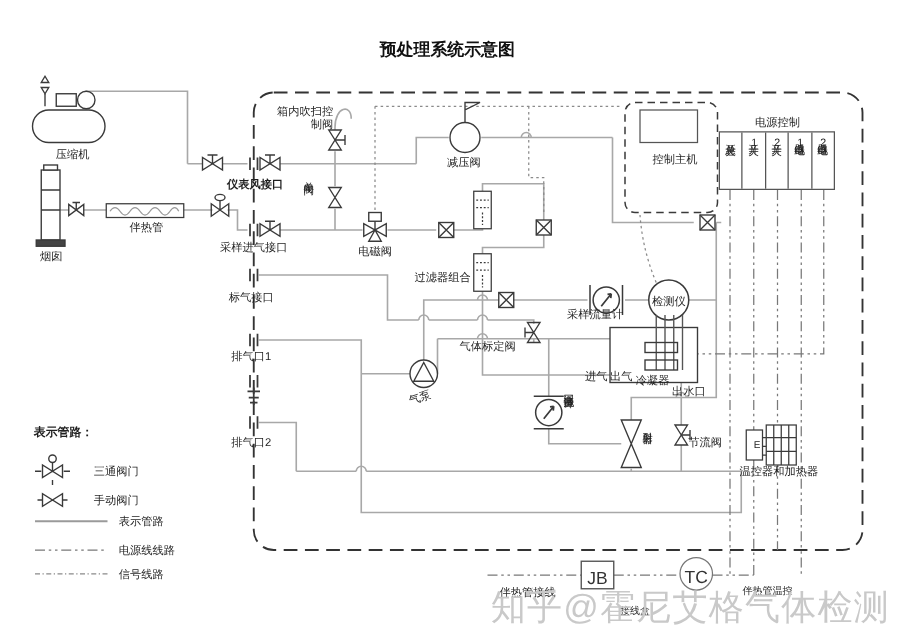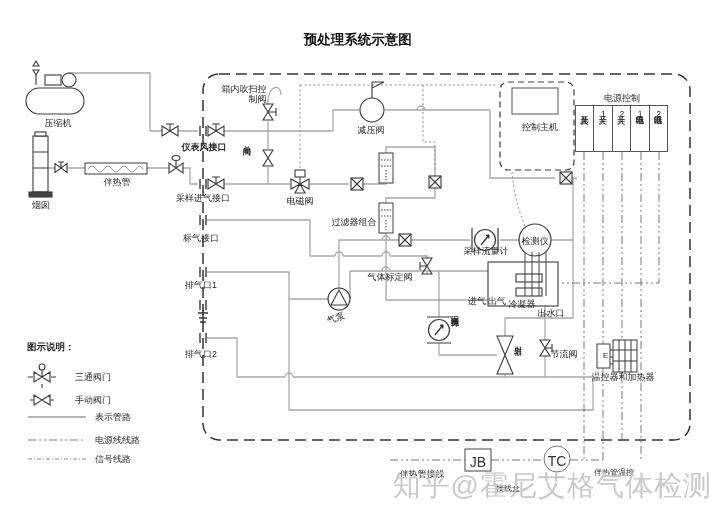--- a/index.html
+++ b/index.html
@@ -266,21 +266,21 @@
 <div class="lbl" style="left:201px;top:349px;">排气口2</div>
 
 <div class="lbl pre" style="left:244px;top:84px;">箱内吹扫控
 制阀</div>
 <div class="lbl" style="left:371px;top:125px;">减压阀</div>
 <div class="vlbl" style="left:243px;top:139px;">单向阀</div>
 <div class="lbl" style="left:300px;top:196px;">电磁阀</div>
 <div class="lbl" style="left:354px;top:217px;">过滤器组合</div>
 <div class="lbl" style="left:390px;top:272px;">气体标定阀</div>
 <div class="lbl rot" style="left:336px;top:313px;">气泵</div>
-<div class="lbl" style="left:486px;top:246px;">采样流量计</div>
+<div class="lbl" style="left:476px;top:246px;">采样流量计</div>
 <div class="lbl" style="left:535px;top:236px;">检测仪</div>
 <div class="lbl" style="left:497px;top:268px;margin-top:28px;">出气</div>
 <div class="lbl" style="left:477px;top:296px;">进气</div>
 <div class="lbl" style="left:522px;top:299px;">冷凝器</div>
 <div class="lbl" style="left:551px;top:308px;">出水口</div>
 <div class="vlbl" style="left:451px;top:308px;">返回流量计</div>
 <div class="vlbl" style="left:514px;top:339px;">引射器</div>
 <div class="lbl" style="left:564px;top:349px;">节流阀</div>
 <div class="lbl" style="left:623px;top:372px;">温控器和加热器</div>
 <div class="lbl small" style="left:603px;top:351px;transform:none;">E</div>
@@ -305,21 +305,21 @@
         <span>继电器2</span>
       </div>
 </div>
 
 <div class="lbl" style="left:422px;top:469px;">伴热管接线</div>
 <div class="lbl jbtext" style="left:478px;top:454px;">JB</div>
 <div class="lbl jbtext" style="left:557px;top:453px;">TC</div>
 <div class="lbl small" style="left:508px;top:484px;">接线盒</div>
 <div class="lbl small" style="left:614px;top:468px;">伴热管温控</div>
 
-<div class="lbl bold left" style="left:27px;top:342px;font-size:9.5px;">图示说明：</div>
+<div class="lbl bold left" style="left:27px;top:342px;font-size:9.5px;">表示管路：</div>
 <div class="lbl left" style="left:75px;top:372px;">三通阀门</div>
 <div class="lbl left" style="left:75px;top:395px;">手动阀门</div>
 <div class="lbl left" style="left:95px;top:412px;">表示管路</div>
 <div class="lbl left" style="left:95px;top:435px;">电源线线路</div>
 <div class="lbl left" style="left:95px;top:454px;">信号线路</div>
 
 <div class="watermark">知乎@霍尼艾格气体检测</div>
 
 </div>
 

